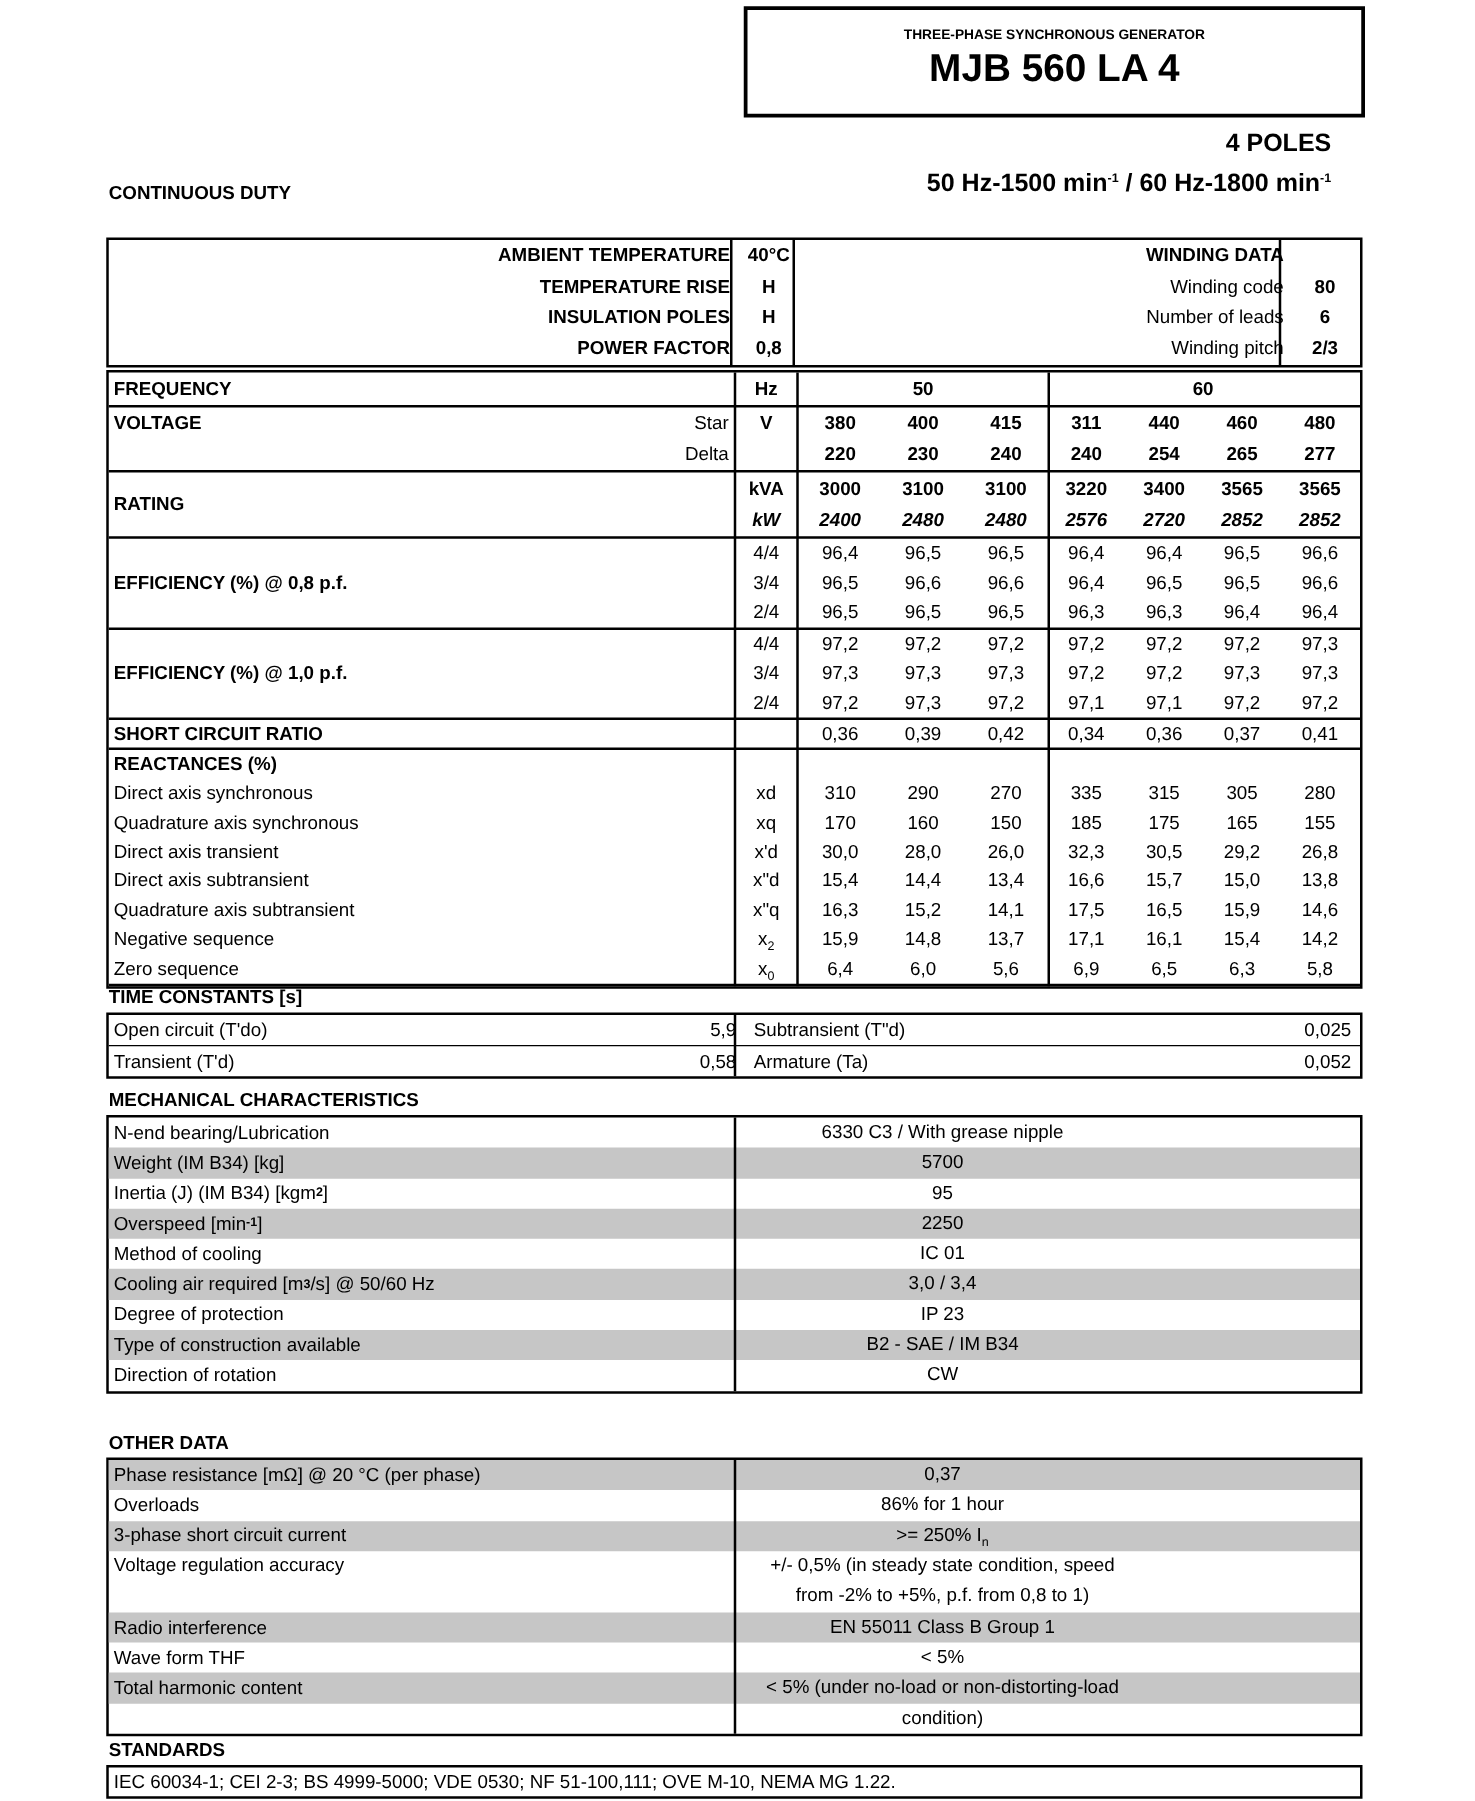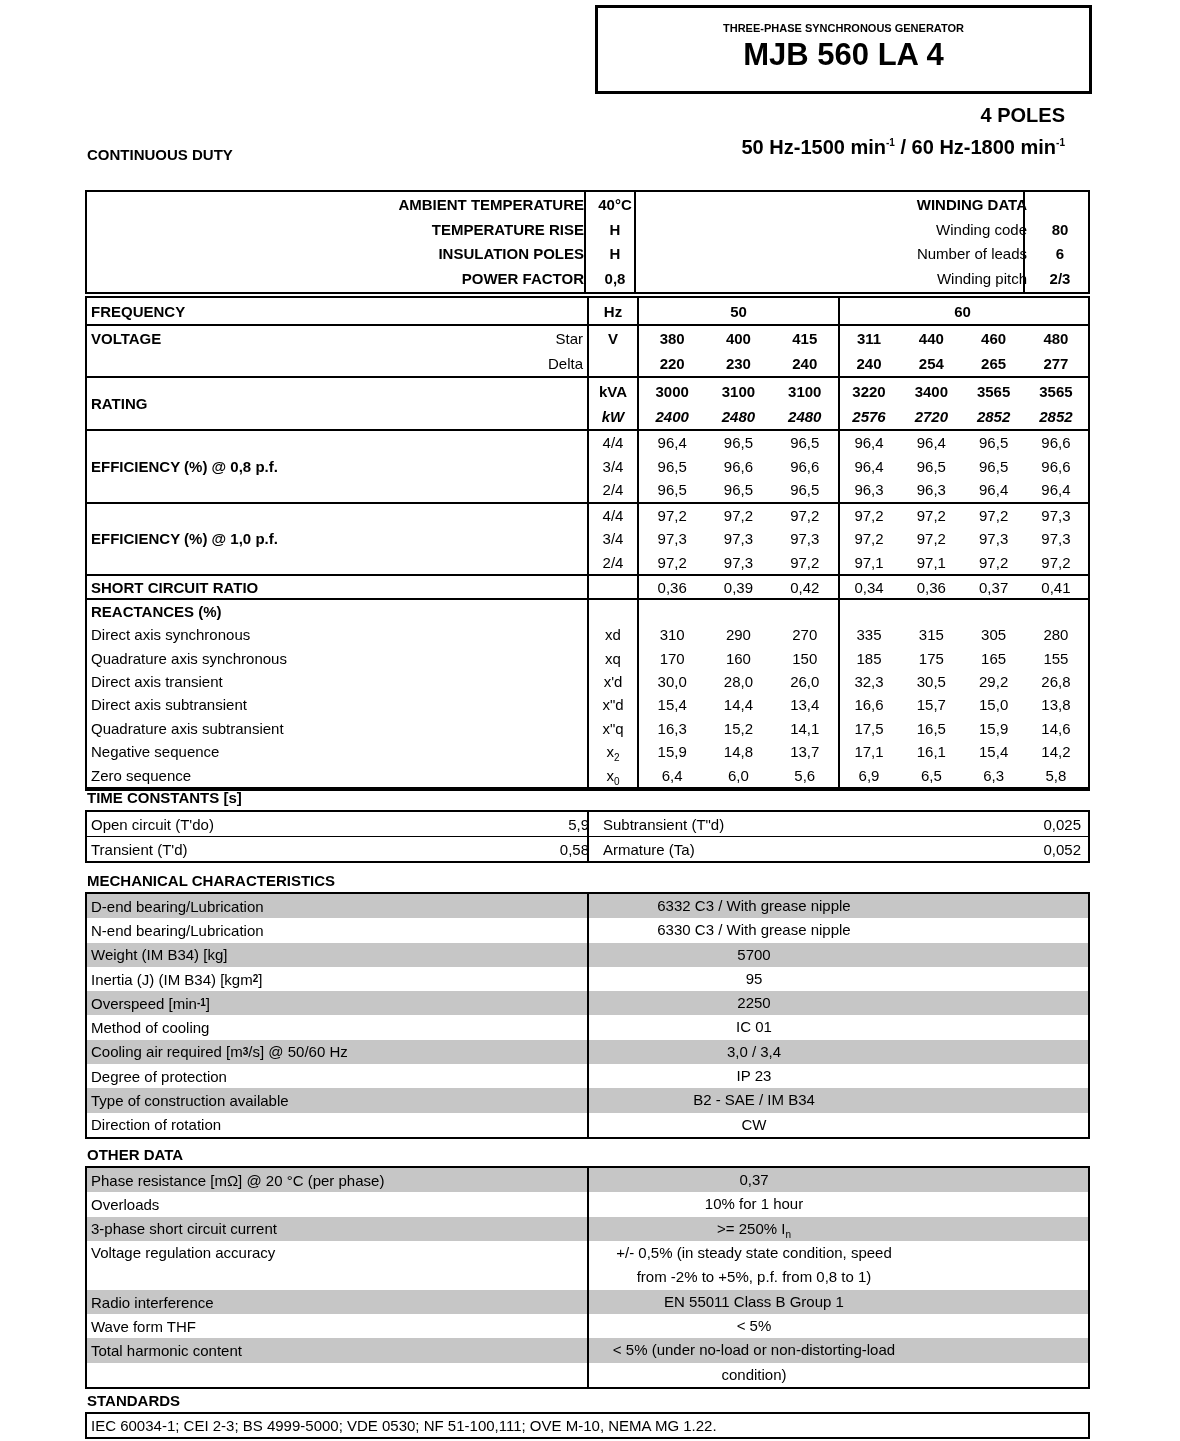--- a/index.html
+++ b/index.html
@@ -413,24 +413,20 @@
     <span class="tc-v">0,58</span>
     <span class="tc-l2">Armature (Ta)</span>
     <span class="tc-v2">0,052</span>
   </div>
   <div class="vline" style="left:500px"></div>
 </div>
 
 <div class="blk-title" style="top:872px">MECHANICAL CHARACTERISTICS</div>
 <div id="mech-table" class="sheet">
   <div id="mech-rows">
-      <div class="d-row h24 shade">
-        <span class="d-l">D-end bearing/Lubrication</span>
-        <span class="d-v">6332 C3 / With grease nipple</span>
-      </div>
       <div class="d-row h24">
         <span class="d-l">N-end bearing/Lubrication</span>
         <span class="d-v">6330 C3 / With grease nipple</span>
       </div>
       <div class="d-row h24 shade">
         <span class="d-l">Weight (IM B34) [kg]</span>
         <span class="d-v">5700</span>
       </div>
       <div class="d-row h24">
         <span class="d-l">Inertia (J) (IM B34) [kgm<sup>2</sup>]</span>
@@ -466,21 +462,21 @@
 
 <div class="blk-title" style="top:1146px">OTHER DATA</div>
 <div id="other-table" class="sheet">
   <div id="other-rows">
       <div class="d-row h24 shade">
         <span class="d-l">Phase resistance  [mΩ] @ 20 °C   (per phase)</span>
         <span class="d-v">0,37</span>
       </div>
       <div class="d-row h24">
         <span class="d-l">Overloads</span>
-        <span class="d-v">10% for 1 hour</span>
+        <span class="d-v">86% for 1 hour</span>
       </div>
       <div class="d-row h24 shade">
         <span class="d-l">3-phase short circuit current</span>
         <span class="d-v">&gt;= 250% I<sub>n</sub></span>
       </div>
       <div class="d-row h49">
         <span class="d-l">Voltage regulation accuracy</span>
         <span class="d-v">
           <div>+/- 0,5%  (in steady state condition, speed</div>
           <div>from -2% to +5%, p.f. from 0,8 to 1)</div>

